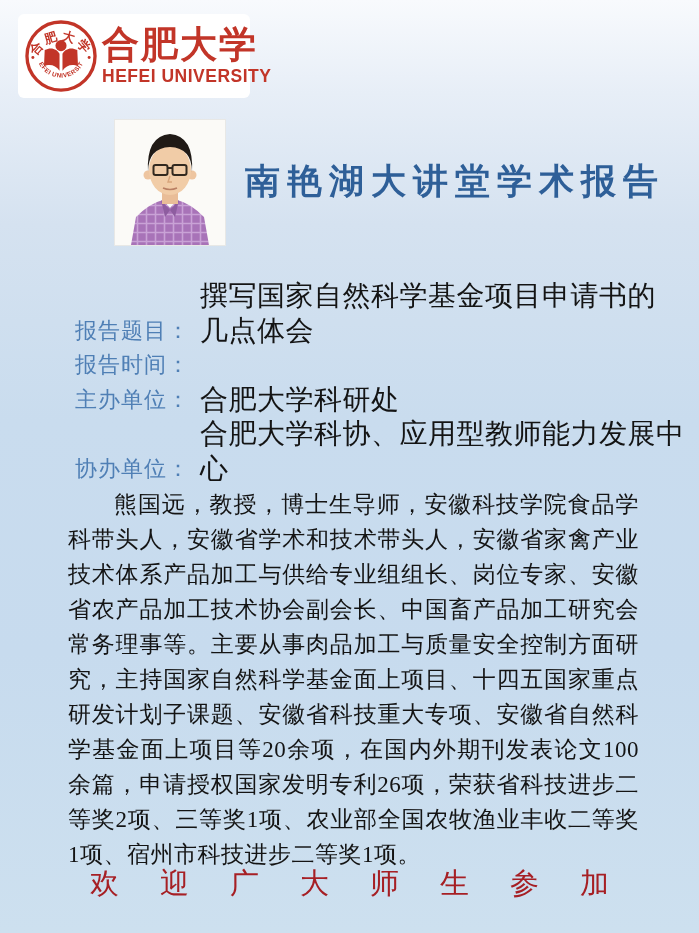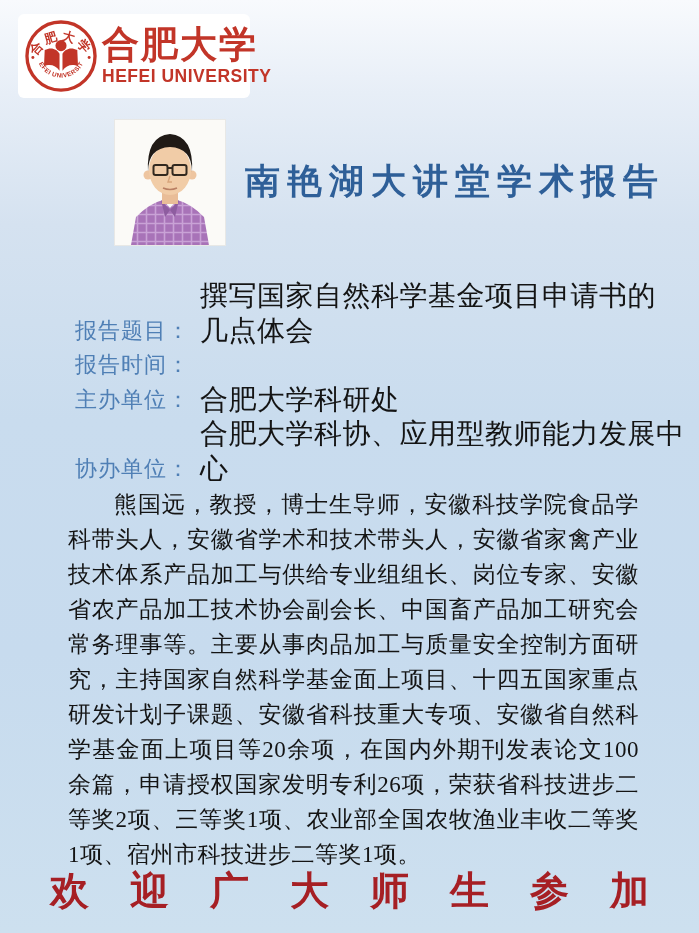--- a/index.html
+++ b/index.html
@@ -107,22 +107,22 @@
   }
 
   
   .footer-line {
     position: absolute;
     left: 0; right: 0; top: 864px;
     text-align: center;
   }
   .footer-line span {
     color: #a61f24;
-    font-size: 39px;
-    font-weight: bold;
+    font-size: 29px;
+    font-weight: normal;
     letter-spacing: 41px;
     margin-right: -41px;
     white-space: nowrap;
     margin-top: 48px;
   }
 </style>
 </head>
 <body>
 
 <div class="poster">

